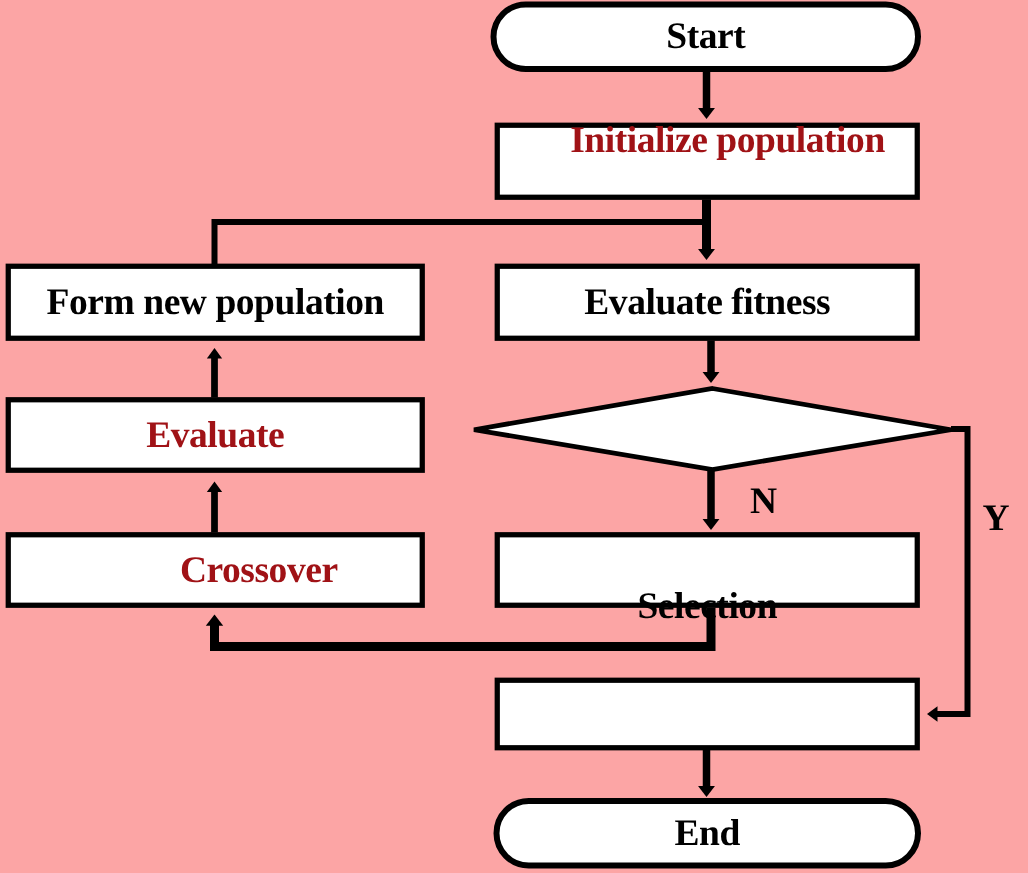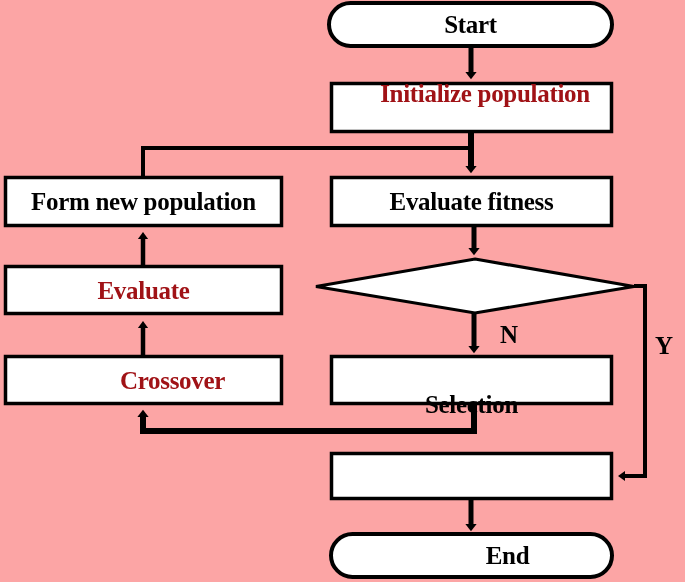--- a/index.html
+++ b/index.html
@@ -112,19 +112,19 @@
   <div class="node-label" style="left:330px; top:176px; width:283px; height:51px; color:#000000;text-align:center;">Evaluate fitness</div>
 
   <div class="node-label" style="left:4px; top:265px; width:279px; height:50px; color:#A01216;">Evaluate</div>
 
 
   <div class="node-label" style="left:4px; top:355px; width:337px; height:50px; color:#A01216;">Crossover</div>
 
   <div class="node-label" style="left:330px; top:355px; width:283px; height:50px; color:#000000;margin-top:24px;">Selection</div>
 
 
-  <div class="node-label" style="left:330px; top:533px; width:283px; height:45px; color:#000000;padding-left:36px;">End</div>
+  <div class="node-label" style="left:330px; top:533px; width:283px; height:45px; color:#000000;">End</div>
 
   <div class="edge-label" style="left:500px; top:322px;">N</div>
 
   <div class="edge-label" style="left:655px; top:333px;">Y</div>
 
 </div>
 
 </body></html>

